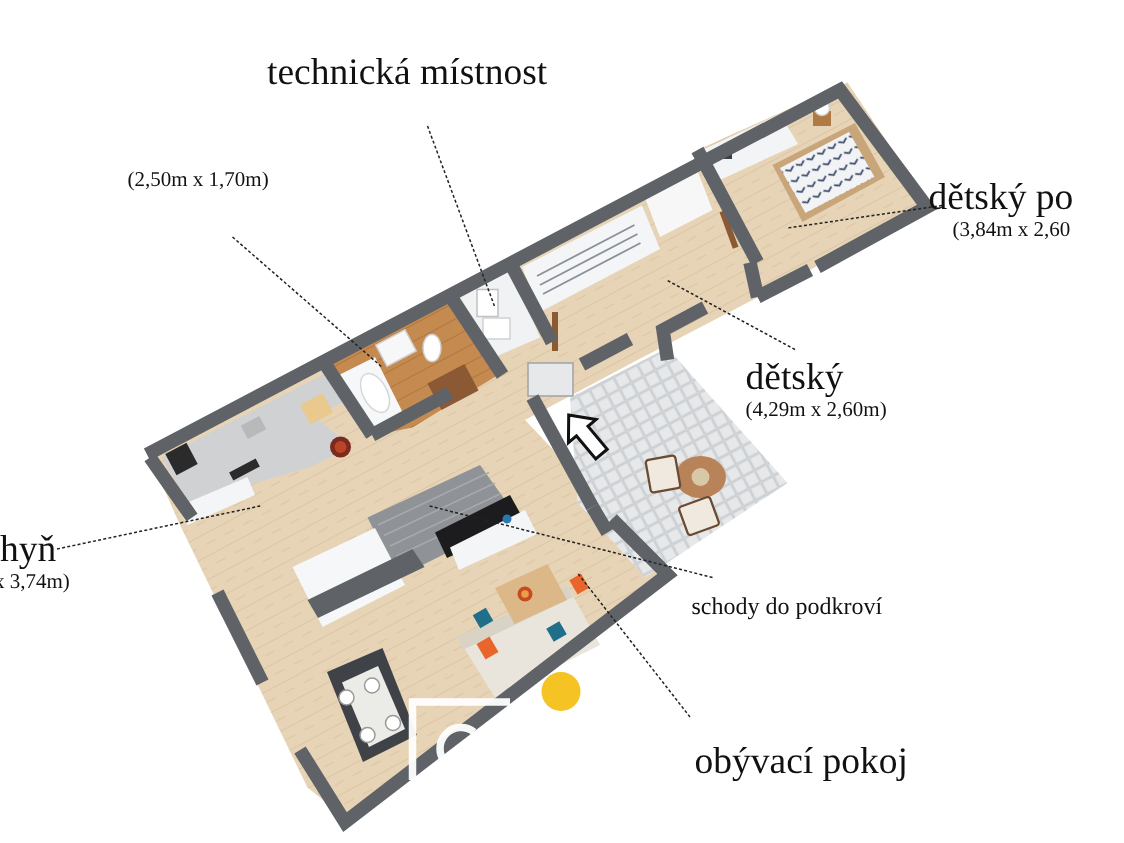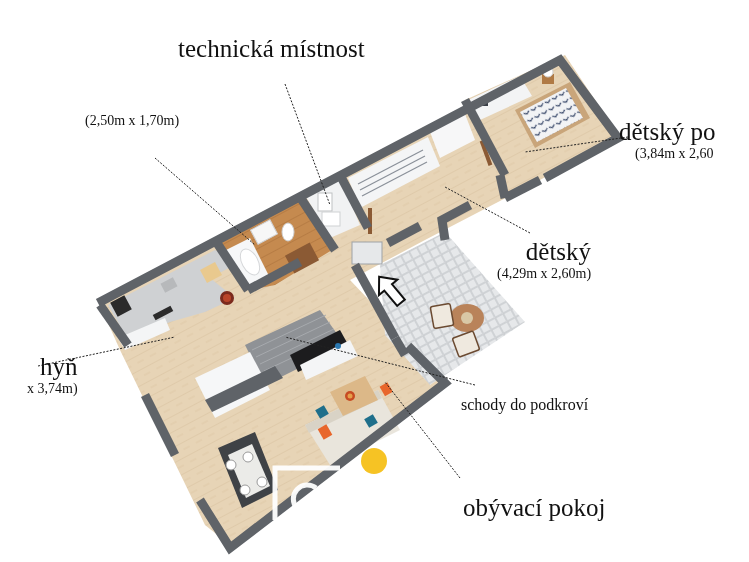--- a/index.html
+++ b/index.html
@@ -1,18 +1,18 @@
 <!DOCTYPE html>
 <html><head>
 <meta charset="utf-8">
 <style>
   html, body { margin: 0; padding: 0; background: #ffffff; }
   body { width: 749px; height: 562px; overflow: hidden; position: relative; font-family: "Liberation Serif", "DejaVu Serif", serif; color: #111; }
   #plan { position: absolute; left: 0; top: 0; width: 749px; height: 562px; }
-  .label { position: absolute; text-align: right; white-space: nowrap; line-height: 1; }
+  .label { position: absolute; text-align: left; white-space: nowrap; line-height: 1; }
   .label .name { font-size: 25px; display: block; }
   .label .dims { font-size: 14px; display: block; margin-top: 3px; }
   .label.small .name { font-size: 16px; margin-left: 12px; }
 </style>
 </head>
 <body>
 
 <svg id="plan" viewBox="0 0 749 562" xmlns="http://www.w3.org/2000/svg">
   <defs>
     <pattern id="wood" width="14" height="14" patternUnits="userSpaceOnUse" patternTransform="rotate(-28)">
@@ -191,21 +191,21 @@
 <div class="label" style="left:619px; top:119px; text-align:left;">
   <span class="name">dětský po</span>
   <span class="dims" style="margin-left:16px;">(3,84m x 2,60</span>
 </div>
 
 <div class="label" style="left:497px; top:239px;">
   <span class="name">dětský</span>
   <span class="dims">(4,29m x 2,60m)</span>
 </div>
 
-<div class="label" style="left:0px; top:354px; text-align:right;margin-left:31px;">
+<div class="label" style="left:0px; top:354px; text-align:left;">
   <span class="name">hyň</span>
   <span class="dims" style="margin-left:-4px;">x 3,74m)</span>
 </div>
 
 <div class="label small" style="left:449px; top:397px;">
   <span class="name">schody do podkroví</span>
 </div>
 
 <div class="label" style="left:463px; top:451px;margin-top:44px;">
   <span class="name">obývací pokoj</span>

